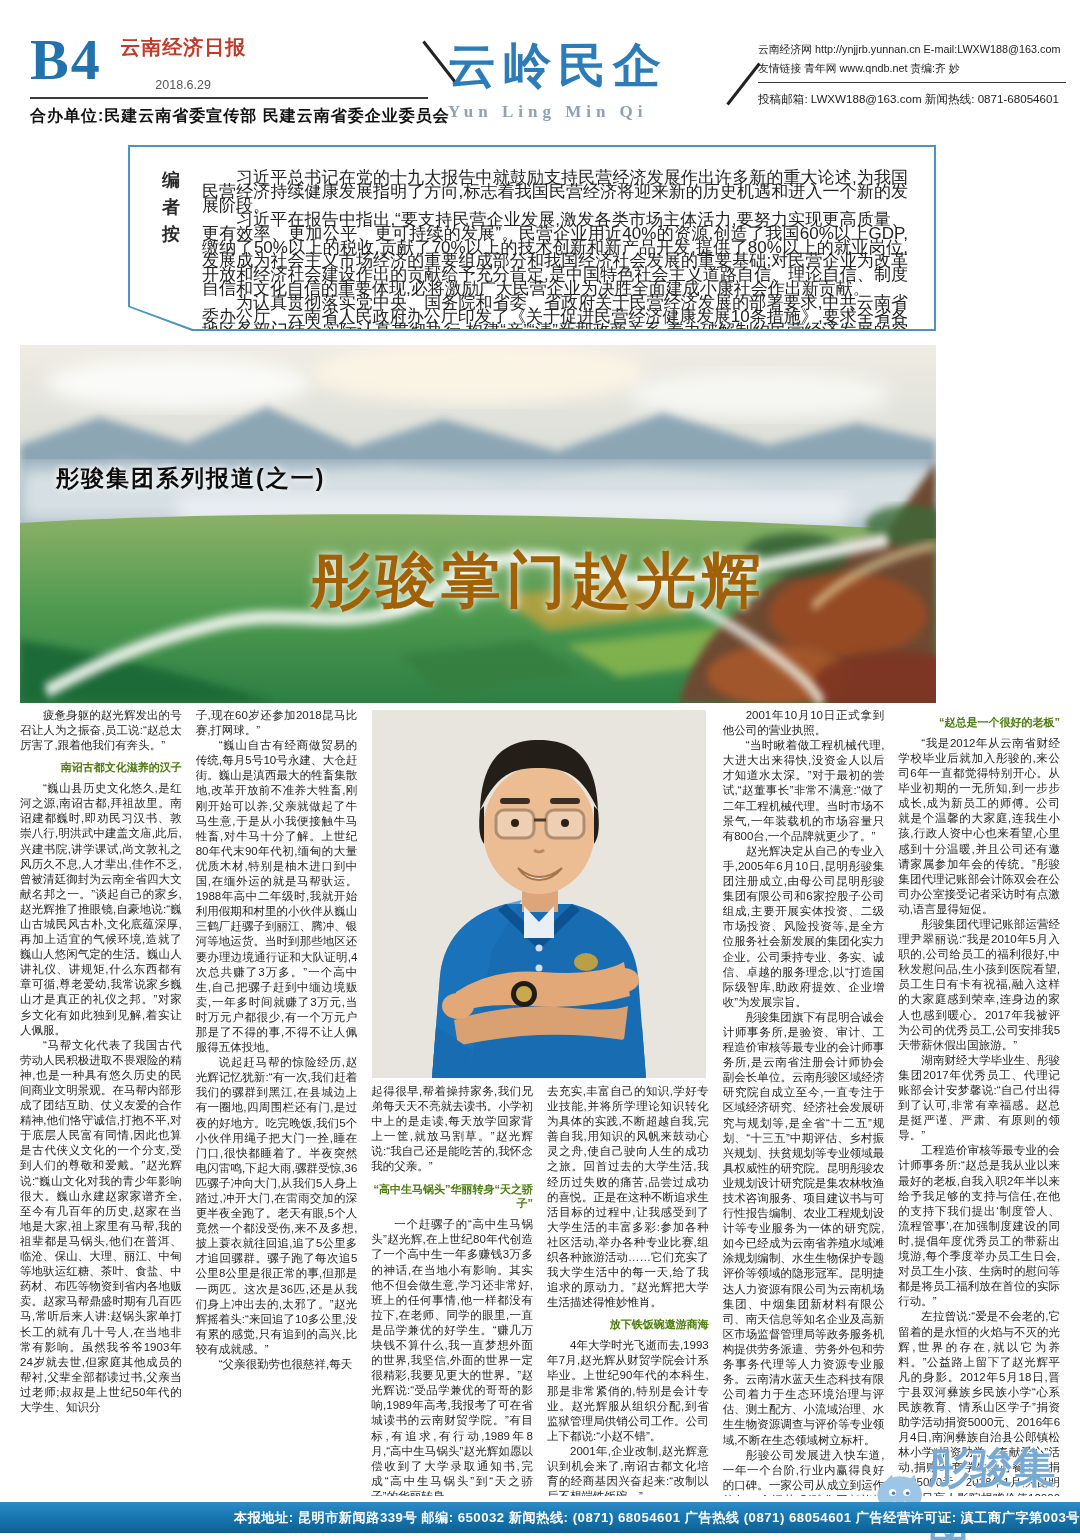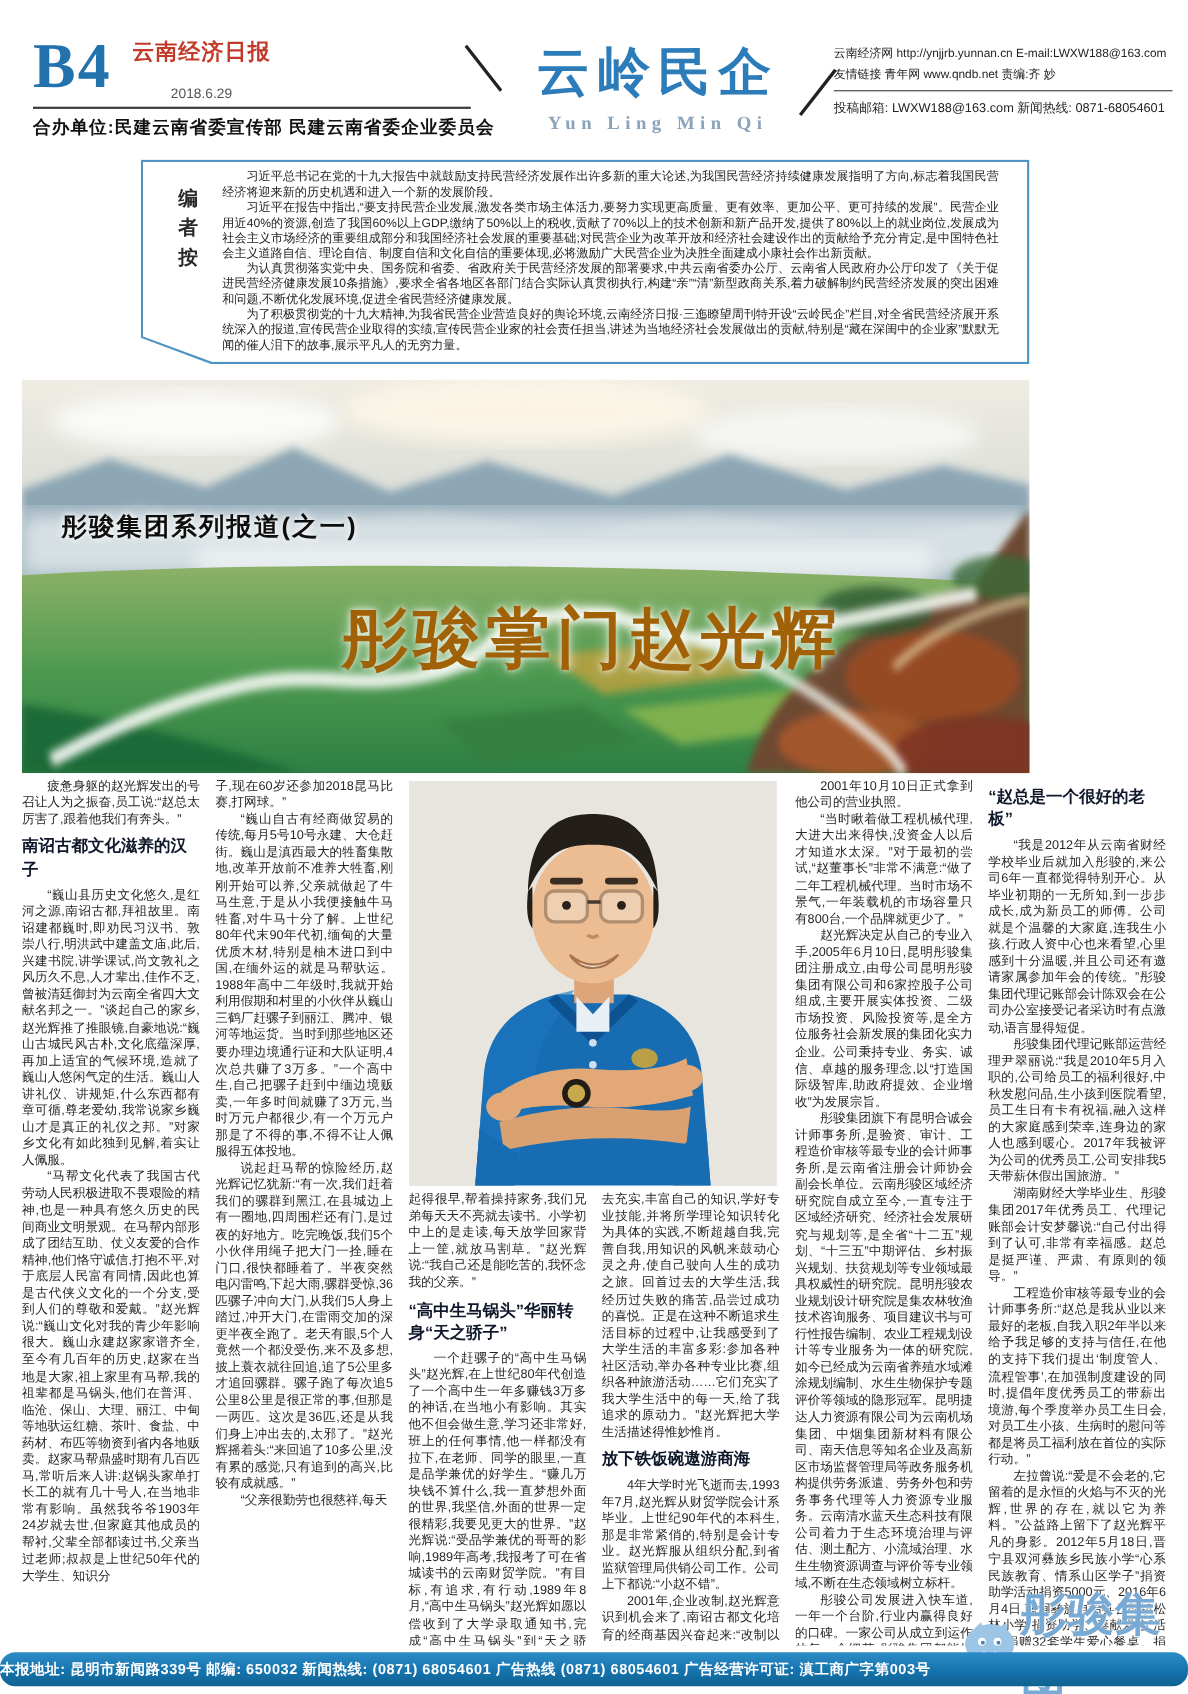--- a/index.html
+++ b/index.html
@@ -11,58 +11,58 @@
   }
   
   .m-left { position:absolute; left:30px; top:26px; }
   .pageno { font-family:"Liberation Serif","DejaVu Serif",serif; font-weight:bold;
             font-size:58px; color:#2272ae; letter-spacing:2px; display:inline-block; vertical-align:top; }
   .paperblock { display:inline-block; margin-left:14px; margin-top:8px; vertical-align:top; text-align:center; }
   .papername { color:#c23b2a; font-weight:bold; font-size:20px; letter-spacing:1px; }
   .paperdate { color:#555; font-size:12.5px; margin-top:17px; }
   .m-rule { position:absolute; left:30px; top:97px; width:398px; height:2px; background:#3a3a3a; }
   .organizers { position:absolute; left:30px; top:106px; font-size:16px; font-weight:bold; color:#111; letter-spacing:1px; }
-  .sect { position:absolute; left:448px; top:34px; width:300px; text-align:center; }
+  .sect { position:absolute; left:448px; top:34px; width:300px; }
   .sect-title { font-size:48px; font-weight:900; color:#2b7cb8; letter-spacing:7px; font-family:"Liberation Serif","DejaVu Serif",serif; }
   .sect-pinyin { margin-top:4px; font-family:"Liberation Serif","DejaVu Serif",serif;
                  font-size:17px; font-weight:bold; color:#8aa3ba; letter-spacing:5px; }
   .slash { position:absolute; width:3px; height:52px; background:#222; }
   .slash-l { left:438px; top:36px; transform:rotate(-38deg); }
   .slash-r { left:742px; top:58px; transform:rotate(38deg); }
   .m-right { position:absolute; left:758px; top:40px; width:308px; font-size:10.8px; color:#222; line-height:1.75; }
   .m-right .rline { border-top:1.5px solid #3a3a3a; margin-top:4px; padding-top:6px; font-size:11.6px; }
   
   .note-outer { position:absolute; left:128px; top:145px; width:808px; height:186px; background:#4d94c4;
     clip-path:polygon(0 0,100% 0,100% 100%,64px 100%,0 calc(100% - 24px)); }
   .note-inner { position:absolute; left:2px; top:2px; width:804px; height:182px; background:#fff;
     clip-path:polygon(0 0,100% 0,100% 100%,63px 100%,0 calc(100% - 23px)); }
   .note-label { position:absolute; left:30px; top:20px; width:22px; font-size:18px; font-weight:bold; color:#2a2a2a; line-height:1.5; text-align:center; }
-  .note-body { position:absolute; left:72px; top:8px; width:706px; font-size:11px; line-height:13.9px; color:#222; text-align:justify; }
+  .note-body { position:absolute; left:72px; top:24px; width:706px; font-size:17px; line-height:13.9px; color:#222; text-align:justify; }
   .note-body p { text-indent:2em; }
   
   .hero { position:absolute; left:20px; top:345px; width:916px; height:358px; overflow:hidden; }
   .hero svg { display:block; width:100%; height:100%; }
   .hero-series { position:absolute; left:36px; top:118px; font-size:23px; font-weight:bold; color:#0e0e0e;
      letter-spacing:2px; text-shadow:0 0 5px rgba(255,255,255,.95),0 0 10px rgba(255,255,255,.8); }
   .hero-headline { position:absolute; left:291px; top:196px; font-size:60px; font-weight:900; color:#a16207;
      letter-spacing:5px; text-shadow:0 0 6px rgba(255,255,255,.85),0 0 14px rgba(255,255,255,.6);
      font-family:"Liberation Sans","DejaVu Sans",sans-serif; }
   
   .article { position:absolute; left:20px; top:708px; width:1040px; height:788px; display:flex; gap:14px; }
   .col { flex:1 1 0; overflow:hidden; font-size:11.5px; line-height:15.1px; text-align:justify; color:#262626; }
   .col p { text-indent:2em; }
   .col p.noind { text-indent:0; }
-  .col h3 { font-size:15px; font-weight:bold; color:#0f172a; text-align:left; margin:7px 0 6px; line-height:1.35; }
+  .col h3 { font-size:11px; font-weight:bold; color:#4d7c0f; text-align:right; margin:7px 0 6px; line-height:1.35; }
   .col-photo { padding-top:376px; }
   .portrait { position:absolute; left:352px; top:2px; width:334px; height:368px; background:#e9e7e2; overflow:hidden; }
   .portrait svg { display:block; width:100%; height:100%; }
   
   .footer-bar { position:absolute; left:0; top:1502px; width:1080px; height:31px;
      background:linear-gradient(180deg,#2d8cc6 0%,#1573ae 55%,#0f628f 100%);
-     color:#fff; font-size:13.2px; font-weight:bold; text-align:left; line-height:31px; letter-spacing:.5px;border-radius:14px; }
+     color:#fff; font-size:13.2px; font-weight:bold; text-align:right; line-height:31px; letter-spacing:.5px; }
   
   .corner-logo { position:absolute; left:874px; top:1440px; width:206px; display:flex; align-items:center; }
   .corner-logo .logo-text { font-size:42px; font-weight:900; color:rgba(96,155,205,.85); letter-spacing:1px;
      text-shadow:0 0 1px #fff,1px 1px 0 rgba(255,255,255,.8); margin-left:2px; }
 </style>
 </head>
 <body>
 
 <div class="page">
 

